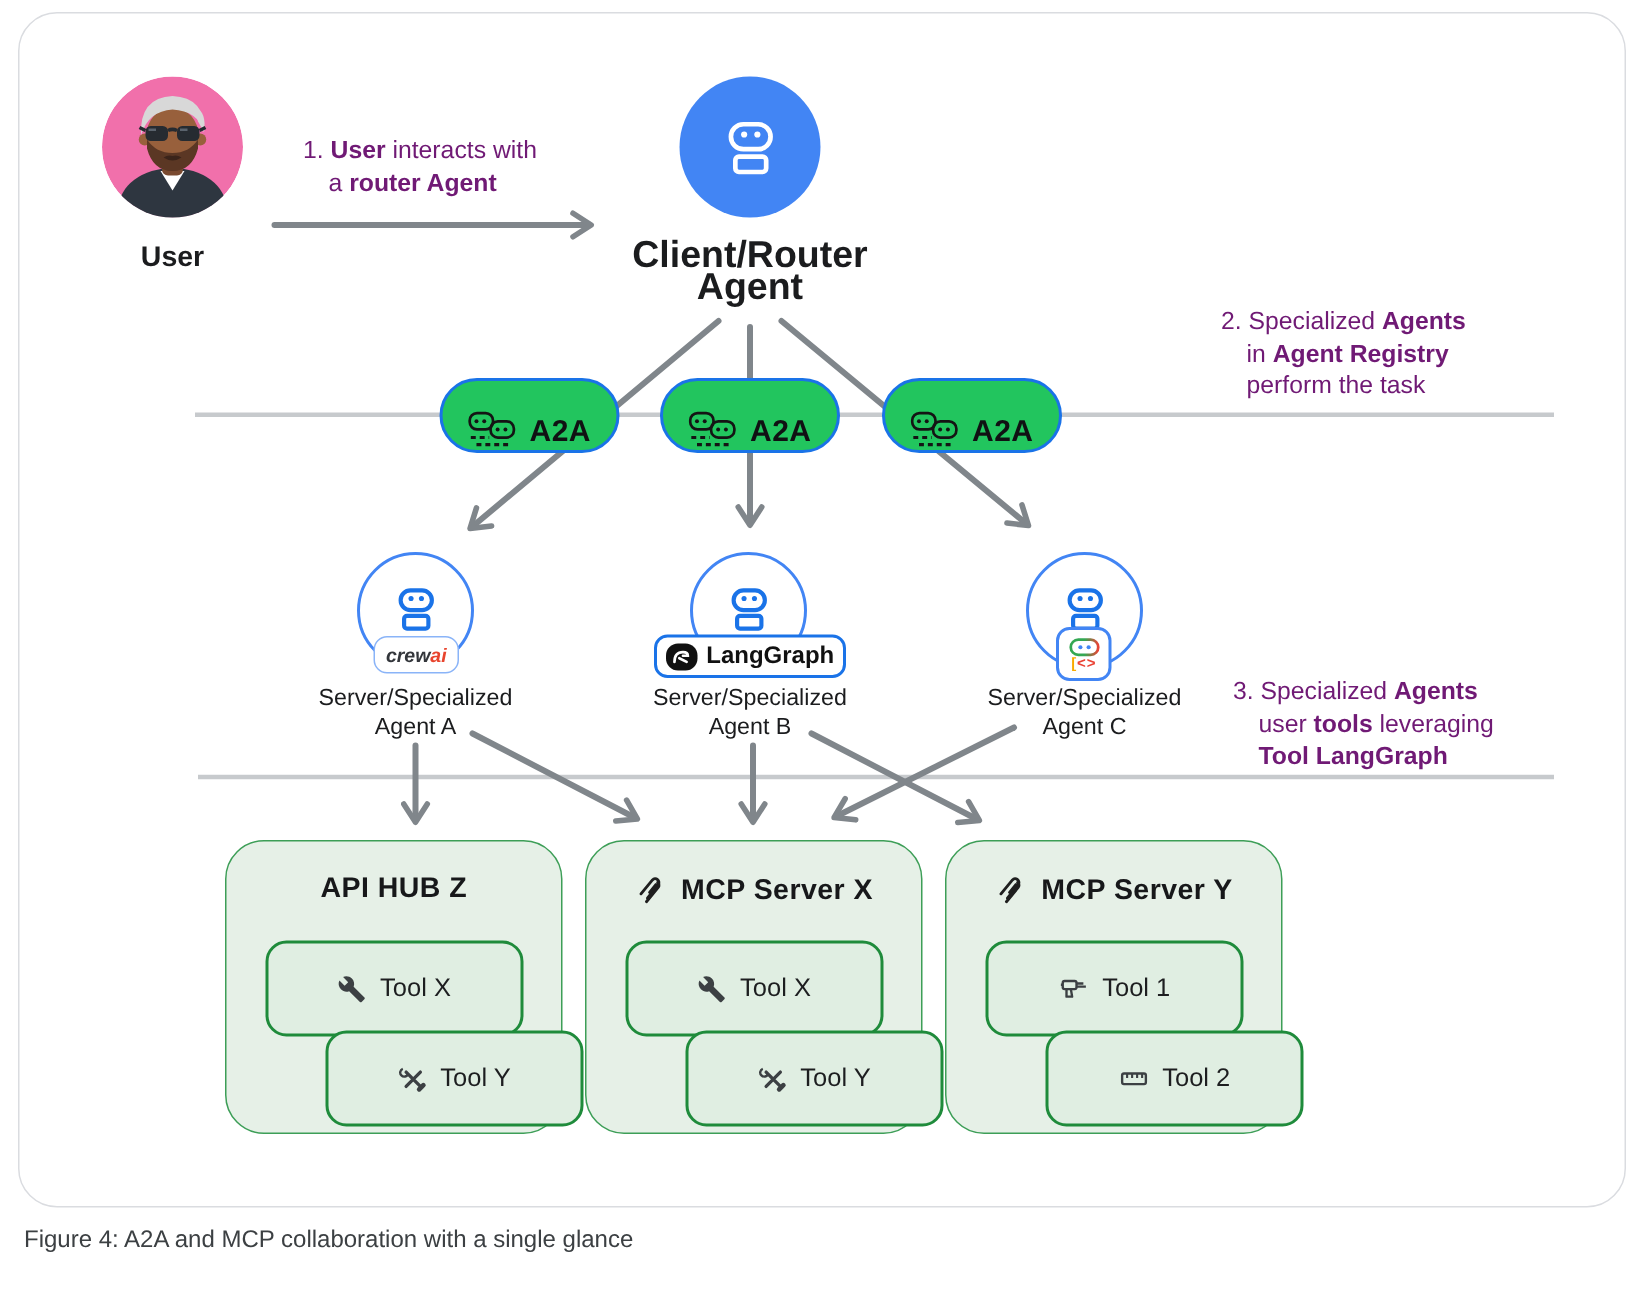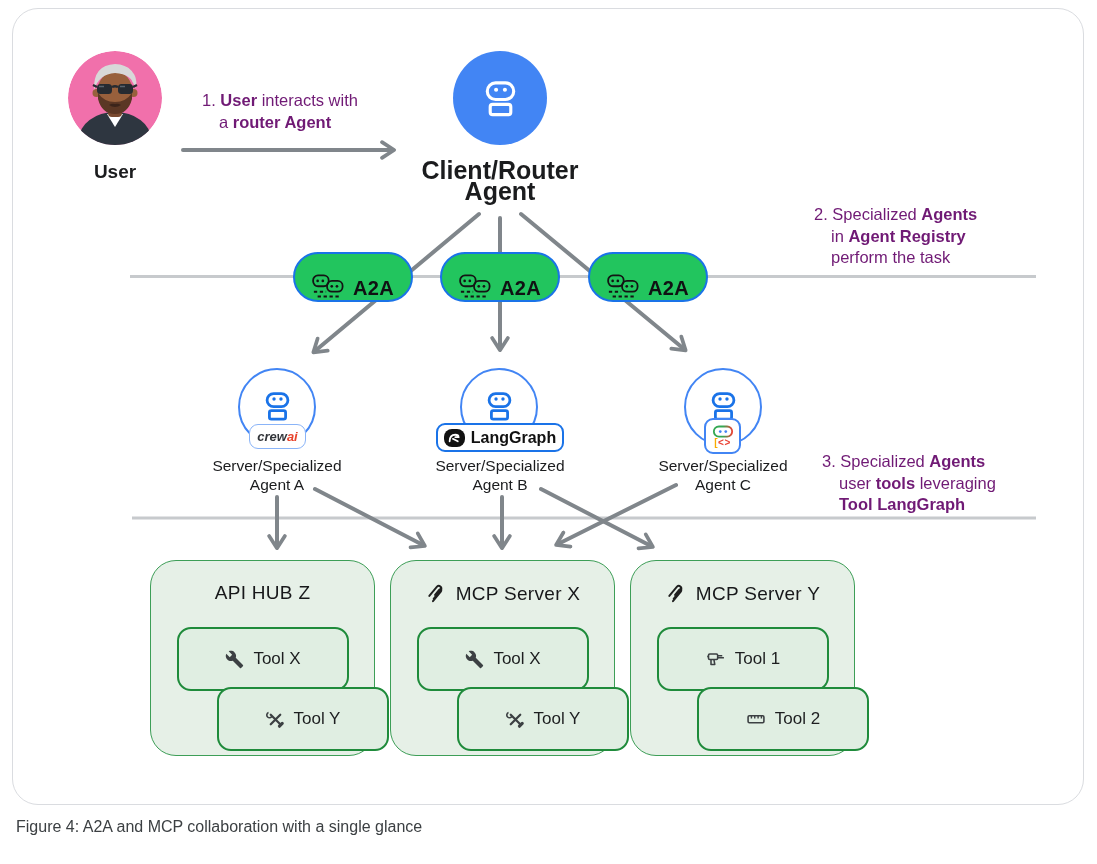--- a/index.html
+++ b/index.html
@@ -45,21 +45,21 @@
              display: flex; align-items: center; justify-content: center; }
   .adk-badge { left: 704px; top: 418px; width: 37px; height: 36px; border: 2px solid #4285f4;
                border-radius: 9px; flex-direction: column; gap: 0; }
   .adk-code { font-size: 10px; font-weight: 800; line-height: 10px; letter-spacing: .5px; }
   .adk-code .br { color: #f9ab00; }
   .adk-code .ang { color: #ea4335; }
 
   .tool-box { position: absolute; top: 560px; width: 225px; height: 196px; border-radius: 26px;
               background: #e6f0e7; border: 1.6px solid #3d9e57; }
   .tool-box-title { margin-top: 21px; display: flex; align-items: center; justify-content: center;
-                    gap: 8px; font-size: 19px; font-weight: 400; color: #17181a; letter-spacing: .3px; }
+                    gap: 8px; font-size: 19px; font-weight: 700; color: #17181a; letter-spacing: .3px; }
   .tool-row { position: absolute; left: 26px; width: 172px; height: 64px; border-radius: 14px;
               background: #e0eee2; border: 2.6px solid #1f8b3b; display: flex; align-items: center;
               justify-content: center; gap: 9px; }
   .tool-row.r1 { top: 66px; } .tool-row.r2 { top: 126px; margin-left: 40px; }
   .tool-row span { font-size: 17px; font-weight: 500; color: #1d1e20; }
 
   .caption { left: 16px; top: 818px; font-size: 16px; color: #3c4043; }
 </style>
 </head>
 <body>

